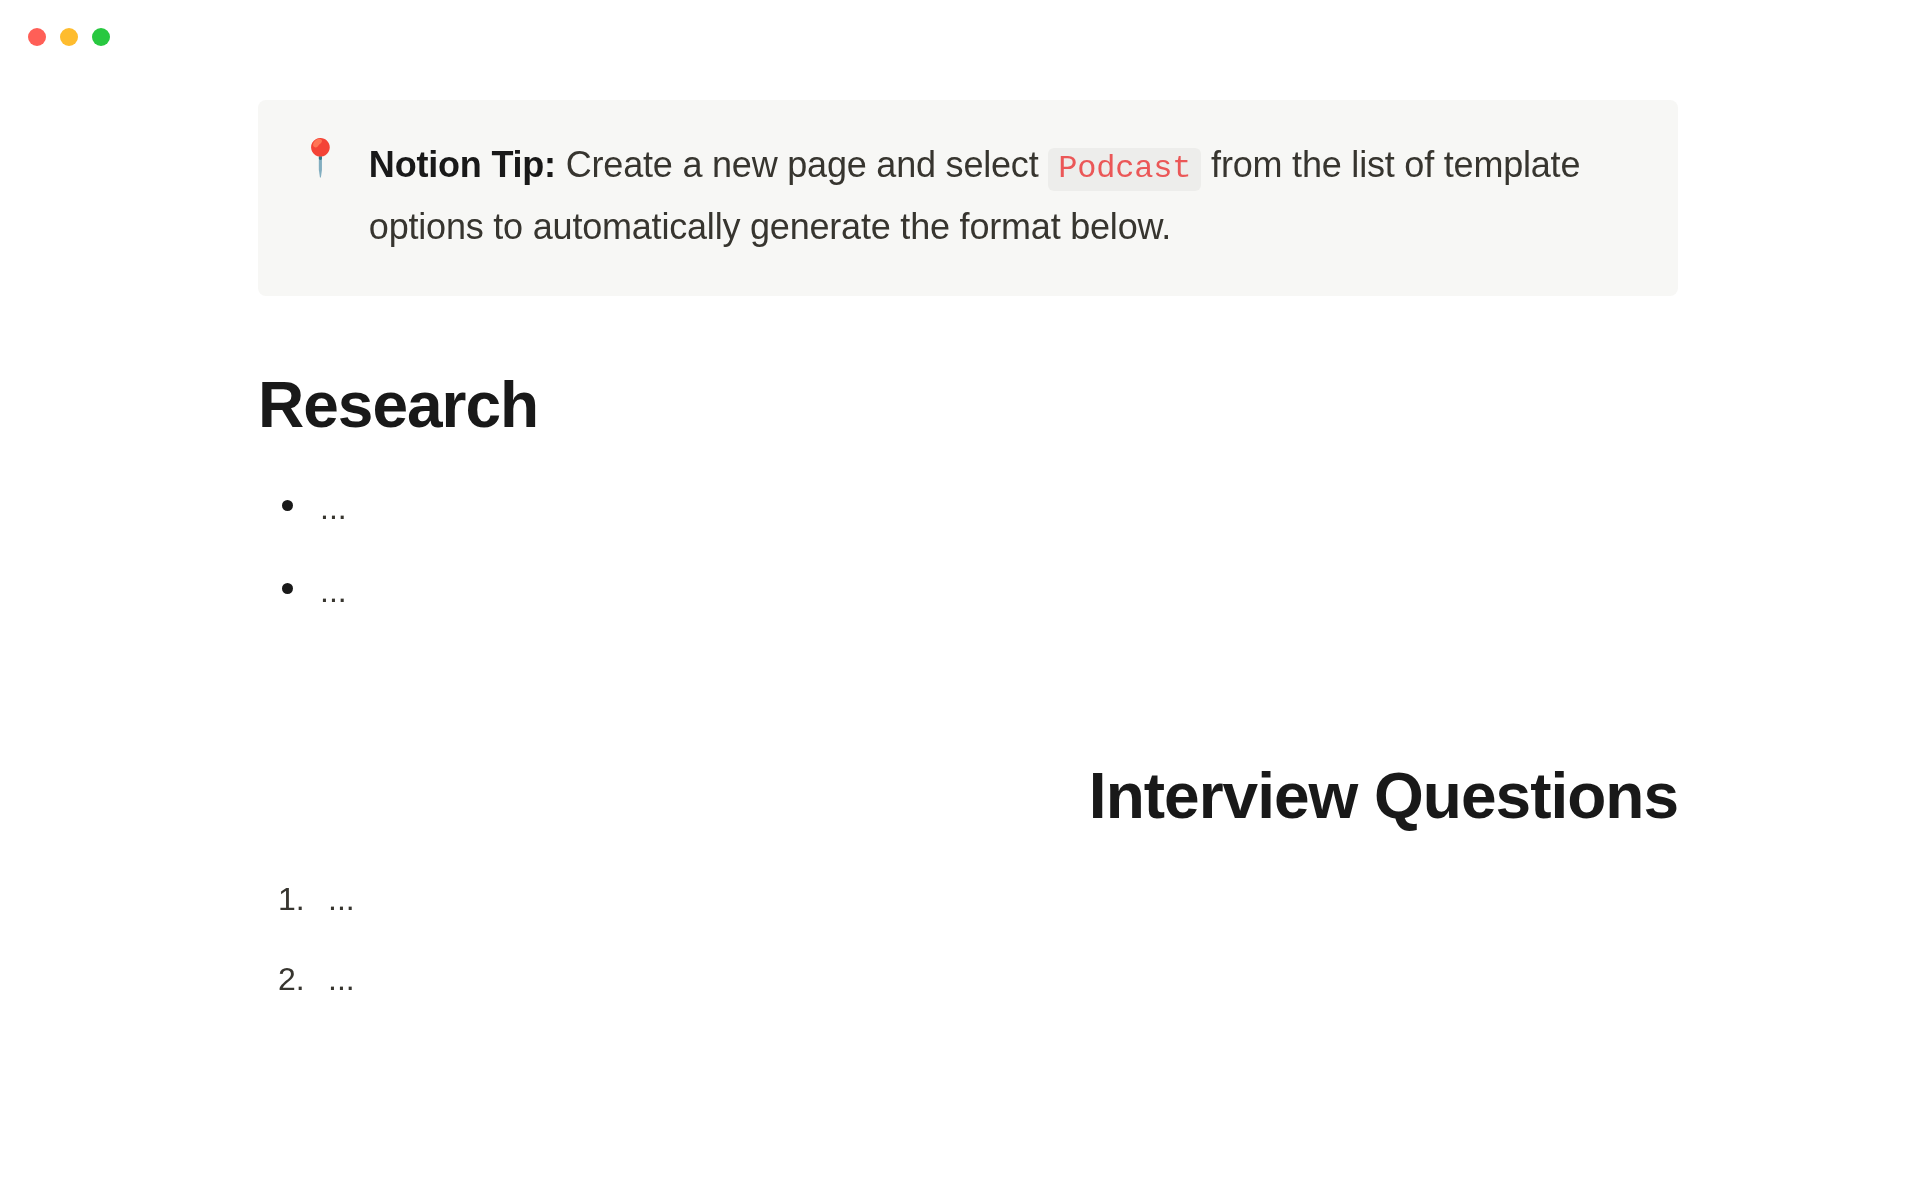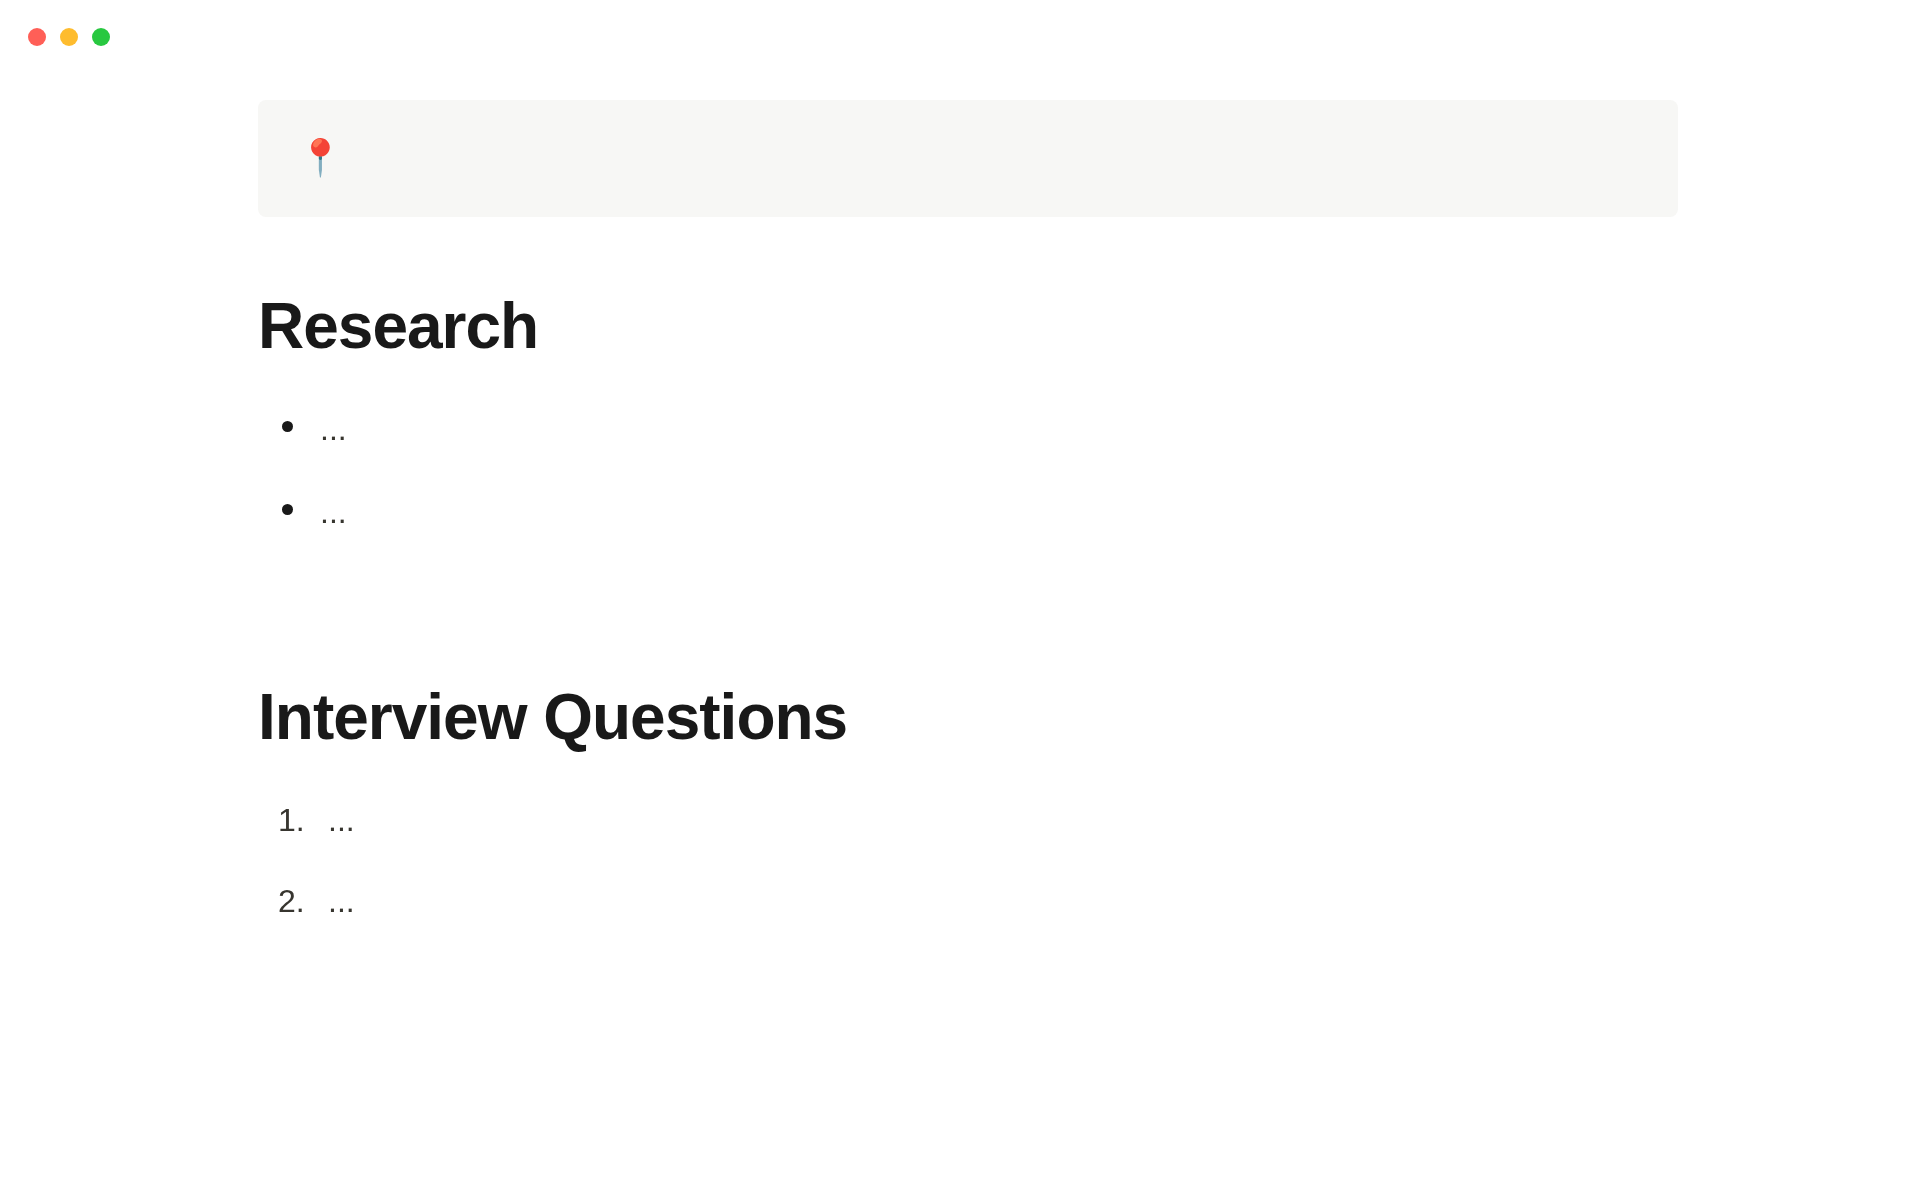--- a/index.html
+++ b/index.html
@@ -76,20 +76,21 @@
     font-size: 64px;
     font-weight: 700;
     letter-spacing: -1px;
     color: #191919;
   }
   .h-research {
     margin-top: 72px;
   }
   .h-questions {
     margin-top: 145px;
+    text-align: right;
   }
 
   ul.bullets {
     list-style: none;
     margin-top: 44px;
     padding-left: 20px;
   }
   ul.bullets li {
     position: relative;
     padding-left: 42px;
@@ -139,20 +140,23 @@
 <div class="window-controls">
   <div class="window-dot dot-red"></div>
   <div class="window-dot dot-yellow"></div>
   <div class="window-dot dot-green"></div>
 </div>
 
 <div class="page">
 
   <div class="callout">
     <div class="callout-icon">📍</div>
+    <div class="callout-body">
+      <span class="tip-label">Notion Tip:</span><span> Create a new page and select </span><span class="inline-code">Podcast</span><span> from the list of template options to automatically generate the format below.</span>
+    </div>
   </div>
 
   <h1 class="section-heading h-research">Research</h1>
   <ul class="bullets">
     <li>...</li>
     <li>...</li>
   </ul>
 
   <h1 class="section-heading h-questions">Interview Questions</h1>
   <ol class="numbers">

